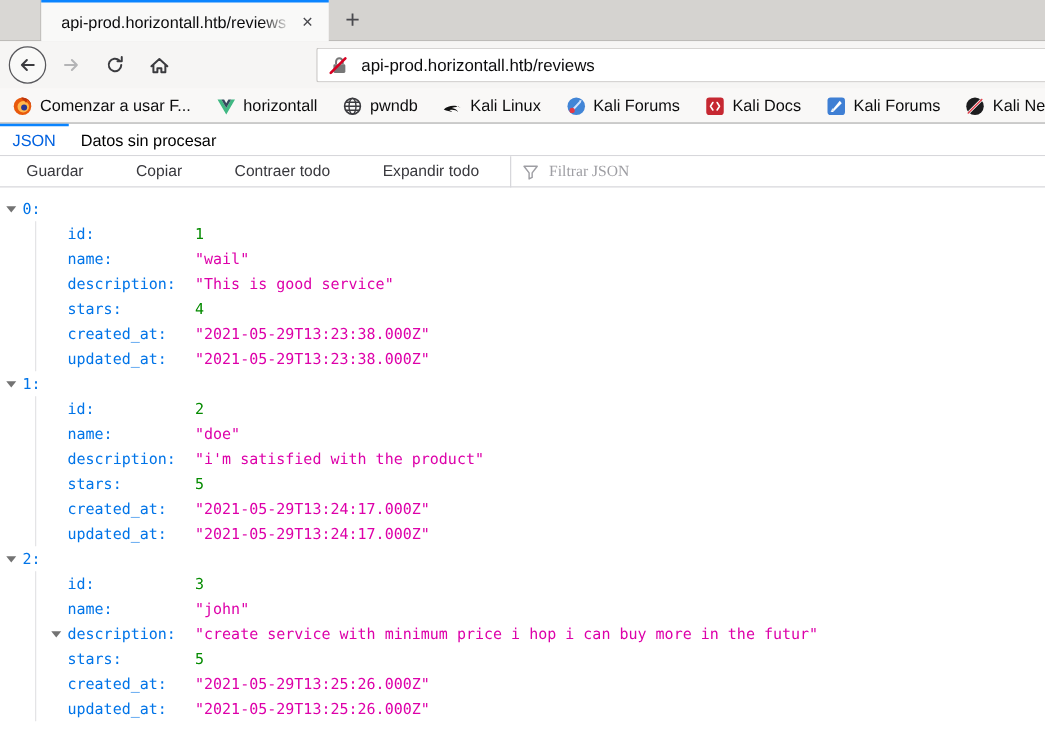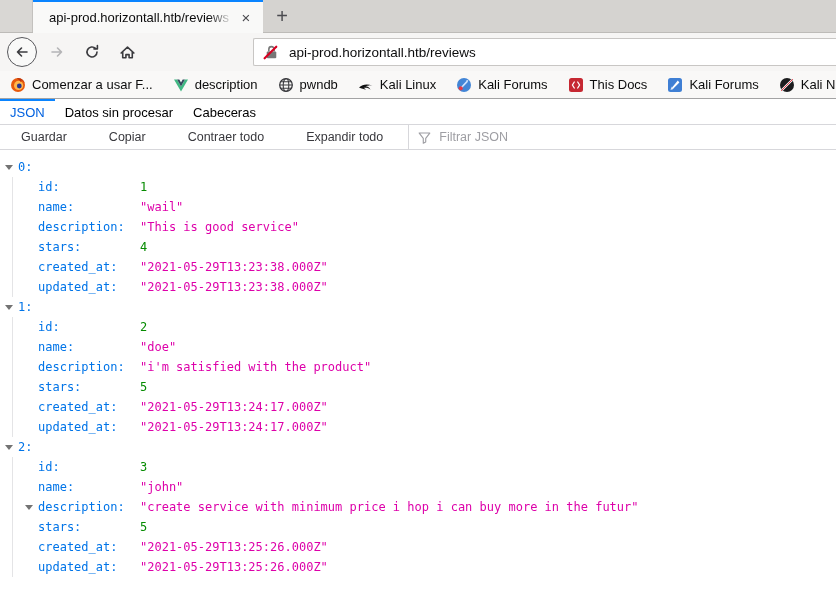--- a/index.html
+++ b/index.html
@@ -40,30 +40,30 @@
   .vtabs { display:flex; height:26px; border-bottom:1px solid #d7d7db; font-size:13px; background:#fff; }
   .vtab { padding:6px 10px 0 10px; color:#000000; }
   .vtab.active { color:#0061e0; border-top:2px solid #0a84ff; padding-top:4px; }
   
   .vtoolbar { display:flex; align-items:center; height:25px; border-bottom:1px solid #d7d7db;
               font-size:12.5px; color:#38383d; background:#fff; }
   .vbtn { padding:0 21px; }
   .vsep { width:1px; height:25px; background:#d7d7db; margin-left:4px; }
   .vfilter { display:flex; align-items:center; gap:6px; padding-left:9px; }
   .vfilter input { border:none; outline:none; background:transparent; width:220px;
-                   font-family:Liberation Sans, sans-serif; font-size:12.5px; color:#be185d; }
+                   font-family:Liberation Serif, serif; font-size:12.5px; color:#be185d; }
   .vfilter input::placeholder { color:#9e9ea3; opacity:1; }
   
   .tree { font-family:"DejaVu Sans Mono", monospace; font-size:12px; padding-top:7px; }
   .top-row { height:20px; line-height:20px; padding-left:5px; white-space:nowrap; }
   .tw { display:inline-block; width:0; height:0; border-left:4px solid transparent;
         border-right:4px solid transparent; border-top:5px solid #737373;
         margin-right:5px; position:relative; top:-1px; }
   .idx { color:#0074e8; }
-  .children { margin-left:12px; border-left:1px solid #e4e4e6; }
+  .children { margin-left:28px; border-left:1px solid #e4e4e6; }
   .frow { height:20px; line-height:20px; padding-left:25px; position:relative; white-space:nowrap; }
   .frow .tw { position:absolute; left:12px; top:8px; margin:0; }
   .key { color:#0074e8; display:inline-block; min-width:102px; }
   .v-number { color:#058b00; }
   .v-string { color:#dd00a9; }
   svg { display:block; }
 </style>
 </head>
 <body>
 
@@ -130,21 +130,21 @@
     </span>
     <span>Comenzar a usar F...</span>
   </div>
   <div class="bm">
     <span class="bm-icon">
       <svg width="16" height="16" viewBox="0 0 16 16">
           <path d="M1 2.5h3.1L8 9.4l3.9-6.9H15L8 14.5z" fill="#41b883"></path>
           <path d="M4.1 2.5h2.2L8 5.6l1.7-3.1h2.2L8 9.4z" fill="#35495e"></path>
         </svg>
     </span>
-    <span>description</span>
+    <span>horizontall</span>
   </div>
   <div class="bm">
     <span class="bm-icon">
       <svg width="16" height="16" viewBox="0 0 16 16">
           <circle cx="8" cy="8" r="6.3" stroke="#3b3b3f" stroke-width="1.3" fill="none"></circle>
           <ellipse cx="8" cy="8" rx="2.8" ry="6.3" stroke="#3b3b3f" stroke-width="1.1" fill="none"></ellipse>
           <path d="M1.7 8h12.6M2.6 4.8h10.8M2.6 11.2h10.8" stroke="#3b3b3f" stroke-width="1.1"></path>
         </svg>
     </span>
     <span>pwndb</span>
@@ -169,21 +169,21 @@
     </span>
     <span>Kali Forums</span>
   </div>
   <div class="bm">
     <span class="bm-icon">
       <svg width="16" height="16" viewBox="0 0 16 16">
           <rect x="1" y="1" width="14" height="14" rx="2.5" fill="#c62832"></rect>
           <path d="M6.3 5 4.4 8l1.9 3M9.7 5l1.9 3-1.9 3" stroke="#fff" stroke-width="1.3" fill="none" stroke-linecap="round" stroke-linejoin="round"></path>
         </svg>
     </span>
-    <span>This Docs</span>
+    <span>Kali Docs</span>
   </div>
   <div class="bm">
     <span class="bm-icon">
       <svg width="16" height="16" viewBox="0 0 16 16">
           <rect x="1" y="1" width="14" height="14" rx="2.5" fill="#3f7fd4"></rect>
           <path d="M3.5 12.5 10.8 3.6l1.6 1.9-7 7z" fill="#fff"></path>
           <path d="M3.5 12.5l1.4-2.9 1.6 1.6z" fill="#dbe7f6"></path>
         </svg>
     </span>
     <span>Kali Forums</span>
@@ -197,21 +197,20 @@
         </svg>
     </span>
     <span>Kali NetHunter</span>
   </div>
 
 </div>
 
 <div class="vtabs">
   <div class="vtab active">JSON</div>
   <div class="vtab">Datos sin procesar</div>
-  <div class="vtab">Cabeceras</div>
 </div>
 
 <div class="vtoolbar">
   <span class="vbtn">Guardar</span>
   <span class="vbtn">Copiar</span>
   <span class="vbtn">Contraer todo</span>
   <span class="vbtn">Expandir todo</span>
   <span class="vsep"></span>
   <span class="vfilter">
     <span>

